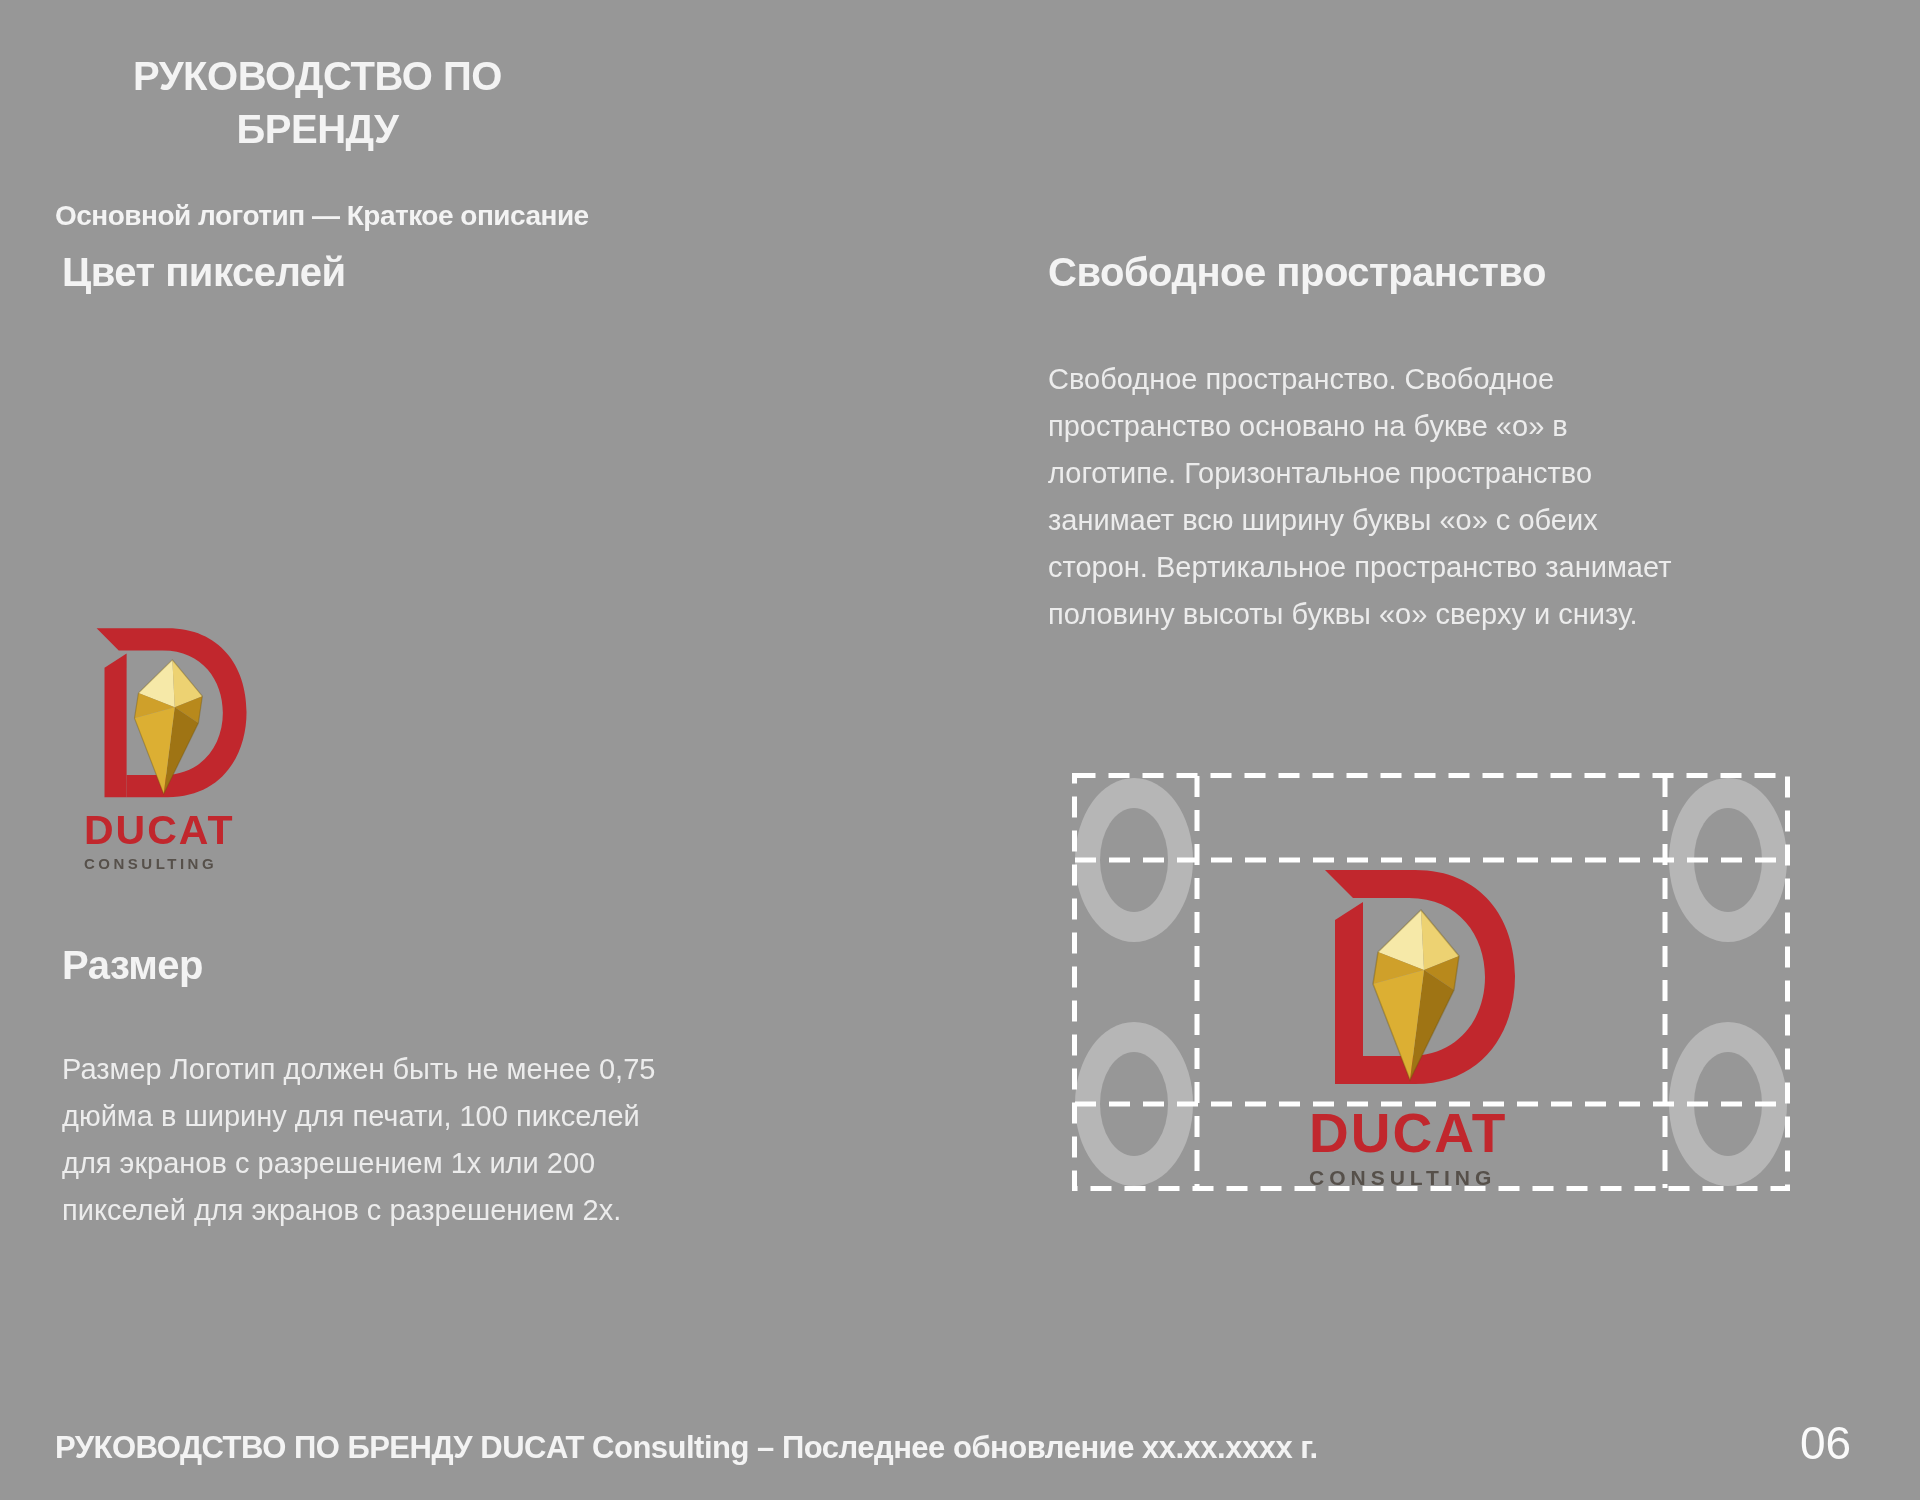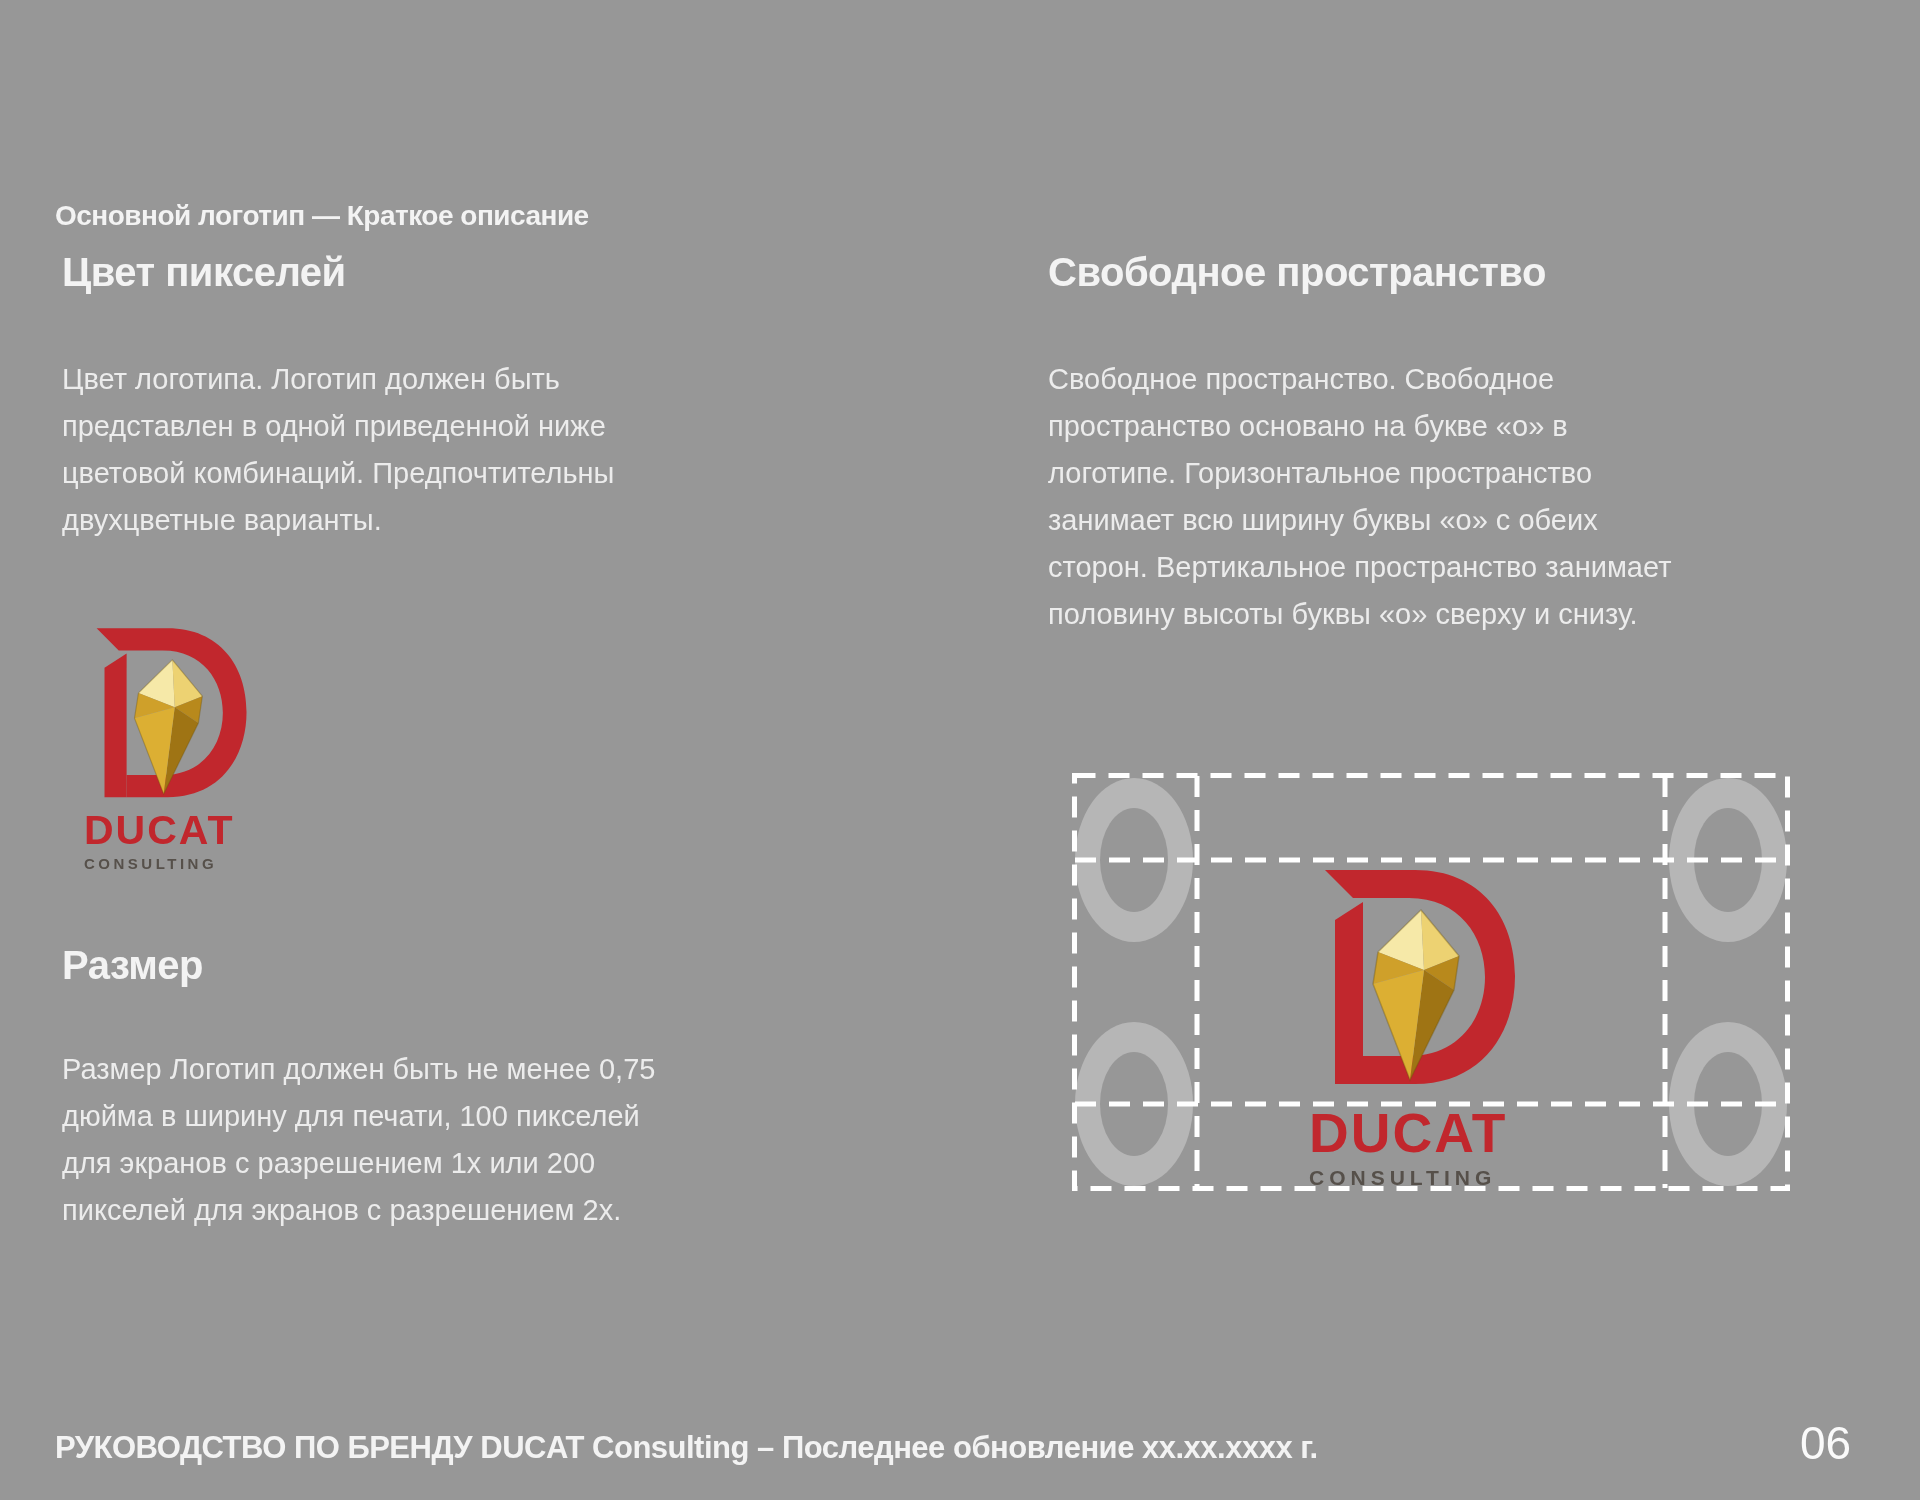--- a/index.html
+++ b/index.html
@@ -96,29 +96,26 @@
     left:1800px;top:1392px;
     font-size:46px;font-weight:400;color:#fafafa;margin-top:24px;
   }
 </style>
 </head>
 <body>
 
 <div class="slide">
 
   <div class="abs title-block">
+    <div>РУКОВОДСТВО ПО БРЕНДУ</div>
   </div>
 
   <div class="abs subtitle">Основной логотип — Краткое описание</div>
 
   <div class="abs section-heading" id="heading-logo-color">Цвет пикселей</div>
-  <div class="abs body-text" id="body-logo-color">Цвет логотипа. Логотип должен быть
-представлен в одной приведенной ниже
-цветовой комбинаций. Предпочтительны
-двухцветные варианты.</div>
 
   <div class="abs logo-block" id="logo-small">
     <svg class="dmark" viewBox="0 0 218 224">
       <path class="d-path" d="M 16,4 L 106,4 C 172,4 206,52 206,110 C 206,168 172,218 106,218 L 54,218 L 54,190 L 100,190 C 150,190 176,152 176,111 C 176,70 150,32 100,32 L 44,32 Z"></path>
       <path class="d-path" d="M 26,54 L 54,36 L 54,218 L 26,218 Z"></path>
       <g>
         <polygon class="g1" points="112,44 69,86 115,104"></polygon>
         <polygon class="g2" points="112,44 115,104 150,90"></polygon>
         <polygon class="g3" points="69,86 64,118 115,104"></polygon>
         <polygon class="g4" points="150,90 145,124 115,104"></polygon>

